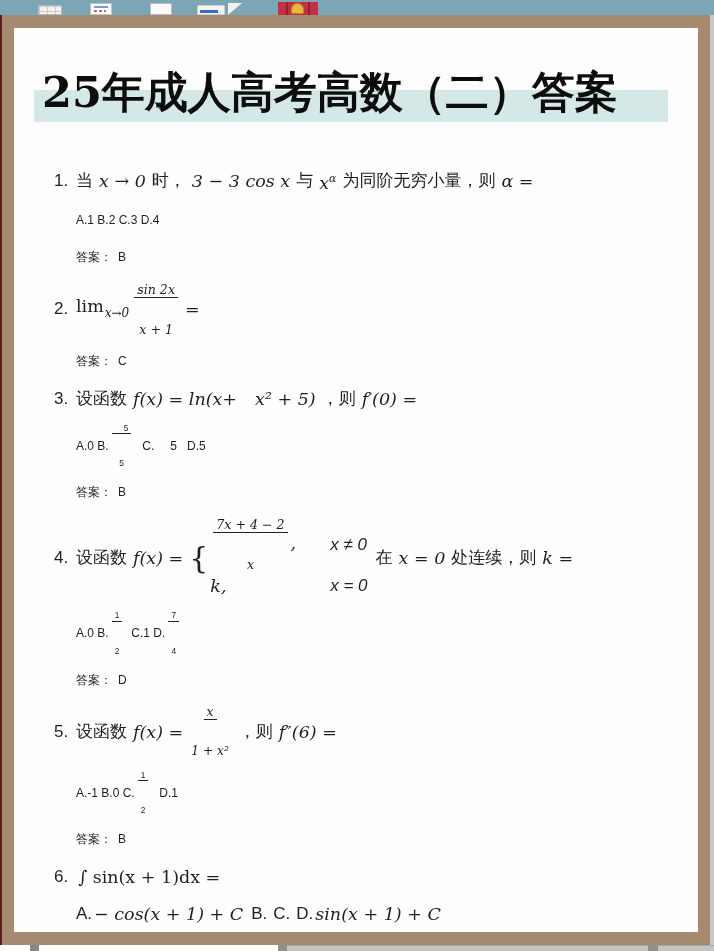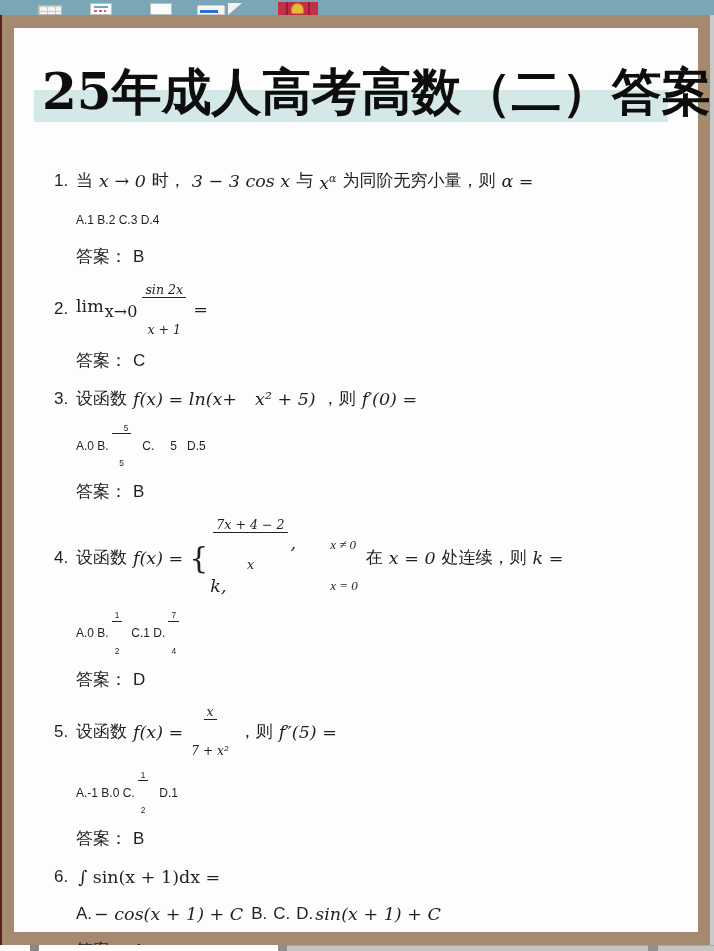--- a/index.html
+++ b/index.html
@@ -38,52 +38,52 @@
   .page { position:absolute; top:13px; left:12px; width:684px; height:904px; background:#fdfdfd; padding:20px 28px 0 28px; }
   
   .bottom-strip { position:absolute; bottom:0; left:0; width:714px; height:6px; background:#ffffff; z-index:6; }
   .bs-darksq1 { position:absolute; bottom:0; left:30px; width:9px; height:6px; background:#87888a; }
   .bs-graybar { position:absolute; bottom:0; left:278px; width:436px; height:6px; background:#c4c4c4; border-top:1px solid #a9a9a9; }
   .bs-darksq2 { position:absolute; bottom:0; left:278px; width:9px; height:6px; background:#8f8f8f; }
   .bs-darksq3 { position:absolute; bottom:0; left:648px; width:10px; height:6px; background:#8f8f8f; }
   
   .title-wrap { position:relative; margin:14px 0 40px 0; height:64px; }
   .title-highlight { position:absolute; left:-8px; right:2px; top:28px; height:32px; background:#d3e8e7; }
-  .title-text { position:relative; font-family:"DejaVu Serif", serif; font-weight:bold; font-size:50px;
+  .title-text { position:relative; font-family:"DejaVu Serif", serif; font-weight:bold; font-size:43px;
      line-height:60px; color:#0d0d0d; white-space:nowrap; letter-spacing:0px; }
   
   .questions { padding-left:12px; }
   .q { margin-bottom:12px; }
   .q-line { margin-bottom:11px; line-height:26px; font-size:17px; }
   .stem { display:flex; align-items:center; }
   .q-num { width:22px; flex:0 0 22px; font-size:17px; }
   .stem-body { display:flex; align-items:center; flex-wrap:nowrap; white-space:nowrap; }
   .cn { font-family:"Liberation Sans", sans-serif; font-size:17px; margin:0 4px; }
   .cn:first-child { margin-left:0; }
   .math { font-family:"DejaVu Serif", serif; font-style:italic; font-size:17.5px; margin:0 2px; }
   .math sup { font-size:0.62em; font-style:italic; }
   .opts { padding-left:22px; font-size:12px; display:flex; align-items:center; white-space:nowrap; }
-  .ans { padding-left:22px; font-size:17px; }
+  .ans { padding-left:22px; font-size:12px; }
   .ans .ans-val { margin-left:6px; }
   
   .frac { display:inline-flex; flex-direction:column; align-items:center; vertical-align:middle;
      font-size:0.72em; line-height:1.2; margin:0 3px; }
   .frac .num { border-bottom:1.2px solid #222; padding:0 3px; }
   .frac .den { padding:0 3px;margin-top:24px; }
   .frac.barleft .num { padding-left:12px; }
   .opts .frac { font-size:0.7em; }
   
   .lim { font-family:"DejaVu Serif", serif; font-style:normal; font-size:17.5px; }
-  .lim .limsub { font-size:16px; vertical-align:-5px; margin-left:1px;text-align:center; }
+  .lim .limsub { font-size:12px; font-style:italic; vertical-align:-5px; margin-left:1px;text-align:center; }
   
   .piecewise { display:inline-flex; align-items:center; margin:0 4px; }
   .brace { font-family:"DejaVu Serif", serif; font-size:30px; font-style:normal; line-height:1; margin-right:2px; }
   .pw-grid { display:inline-grid; grid-template-columns:auto auto; column-gap:34px; row-gap:1px; align-items:center; }
   .pw-expr { font-family:"DejaVu Serif", serif; font-style:italic; font-size:17.5px; }
-  .pw-cond { font-family:Liberation Serif, serif; font-style:italic; font-size:13px; }
+  .pw-cond { font-family:Liberation Sans, sans-serif; font-style:italic; font-size:17px; }
   .gap-left { margin-left:16px; }
   .int { font-style:normal; }
 </style>
 </head>
 <body>
 
 <div class="topbar">
   <div class="tb-icon icon-spreadsheet"></div>
   <div class="tb-icon icon-document">
     <div class="line-blue"></div>
@@ -221,24 +221,24 @@
       </div>
 
       <div class="q">
         <div class="q-line stem">
           <span class="q-num">5.</span>
           <span class="stem-body">
             <span class="cn">设函数</span>
             <span class="math">f(x) =</span>
             <span class="frac" style="font-family:'DejaVu Serif',serif;font-style:italic;">
                 <span class="num">x</span>
-                <span class="den">7 + x²</span>
+                <span class="den">1 + x²</span>
               </span>
             <span class="cn">，则</span>
-            <span class="math">f″(5) =</span>
+            <span class="math">f″(6) =</span>
           </span>
         </div>
         <div class="q-line opts">
           <span>A.-1 B.0 C.</span>
           <span class="frac">
               <span class="num">1</span>
               <span class="den">2</span>
             </span>
           <span style="margin-left:8px">D.1</span>
         </div>

